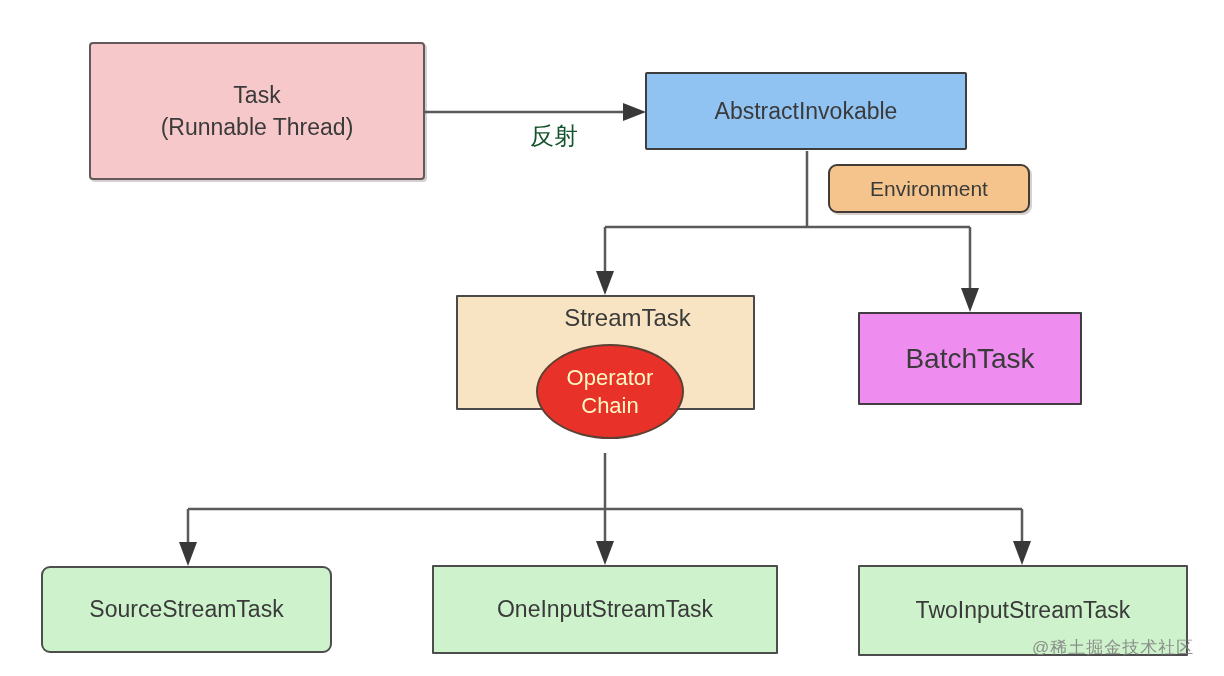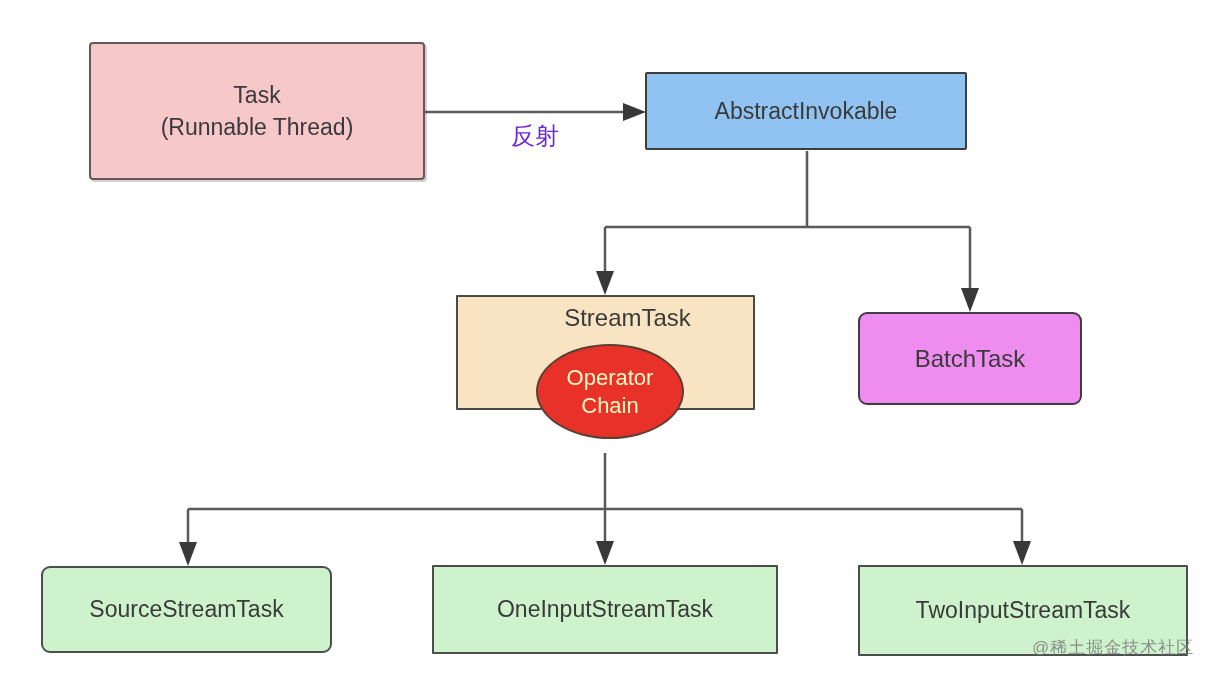--- a/index.html
+++ b/index.html
@@ -72,38 +72,38 @@
     border-radius: 50%;
     font-size: 22px;
     line-height: 28px;
     color: #fef9c3;
     z-index: 3;
   }
   .node-batchtask {
     left: 858px; top: 312px; width: 224px; height: 93px;
     background: #ef8cf0;
     border: 2.5px solid #413c41;
-    border-radius: 9px;
-    font-size: 24px;
+    border-radius: 1px;
+    font-size: 28px;
   }
   .node-green {
     background: #cef2cb;
     border: 2.5px solid #4d4d4d;
     border-radius: 1px;
     font-size: 23px;
   }
   .node-source { left: 41px;  top: 566px; width: 291px; height: 87px; border-radius: 9px; }
   .node-oneinput { left: 432px; top: 565px; width: 346px; height: 89px; }
   .node-twoinput { left: 858px; top: 565px; width: 330px; height: 91px; }
   .edge-label {
     position: absolute;
     left: 492px; top: 120px; width: 86px;
-    text-align: center;
+    text-align: right;
     font-size: 24px;
-    color: #6d28d9;
+    color: #14532d;
     z-index: 2;
   }
   .watermark {
     position: absolute;
     left: 1032px; top: 636px; width: 175px;
     font-size: 17px;
     letter-spacing: 1px;
     color: rgba(125,125,125,0.85);
     z-index: 4;
     white-space: nowrap;
@@ -137,20 +137,23 @@
     <span>Task</span>
     <span>(Runnable Thread)</span>
   </div>
 
   <div class="edge-label">反射</div>
 
   <div class="node node-abstract">
     <span>AbstractInvokable</span>
   </div>
 
+  <div class="node node-environment">
+    <span>Environment</span>
+  </div>
 
   <div class="node node-streamtask">
     <span>StreamTask</span>
   </div>
 
   <div class="node node-operator-chain">
     <span>Operator</span>
     <span>Chain</span>
   </div>
 

